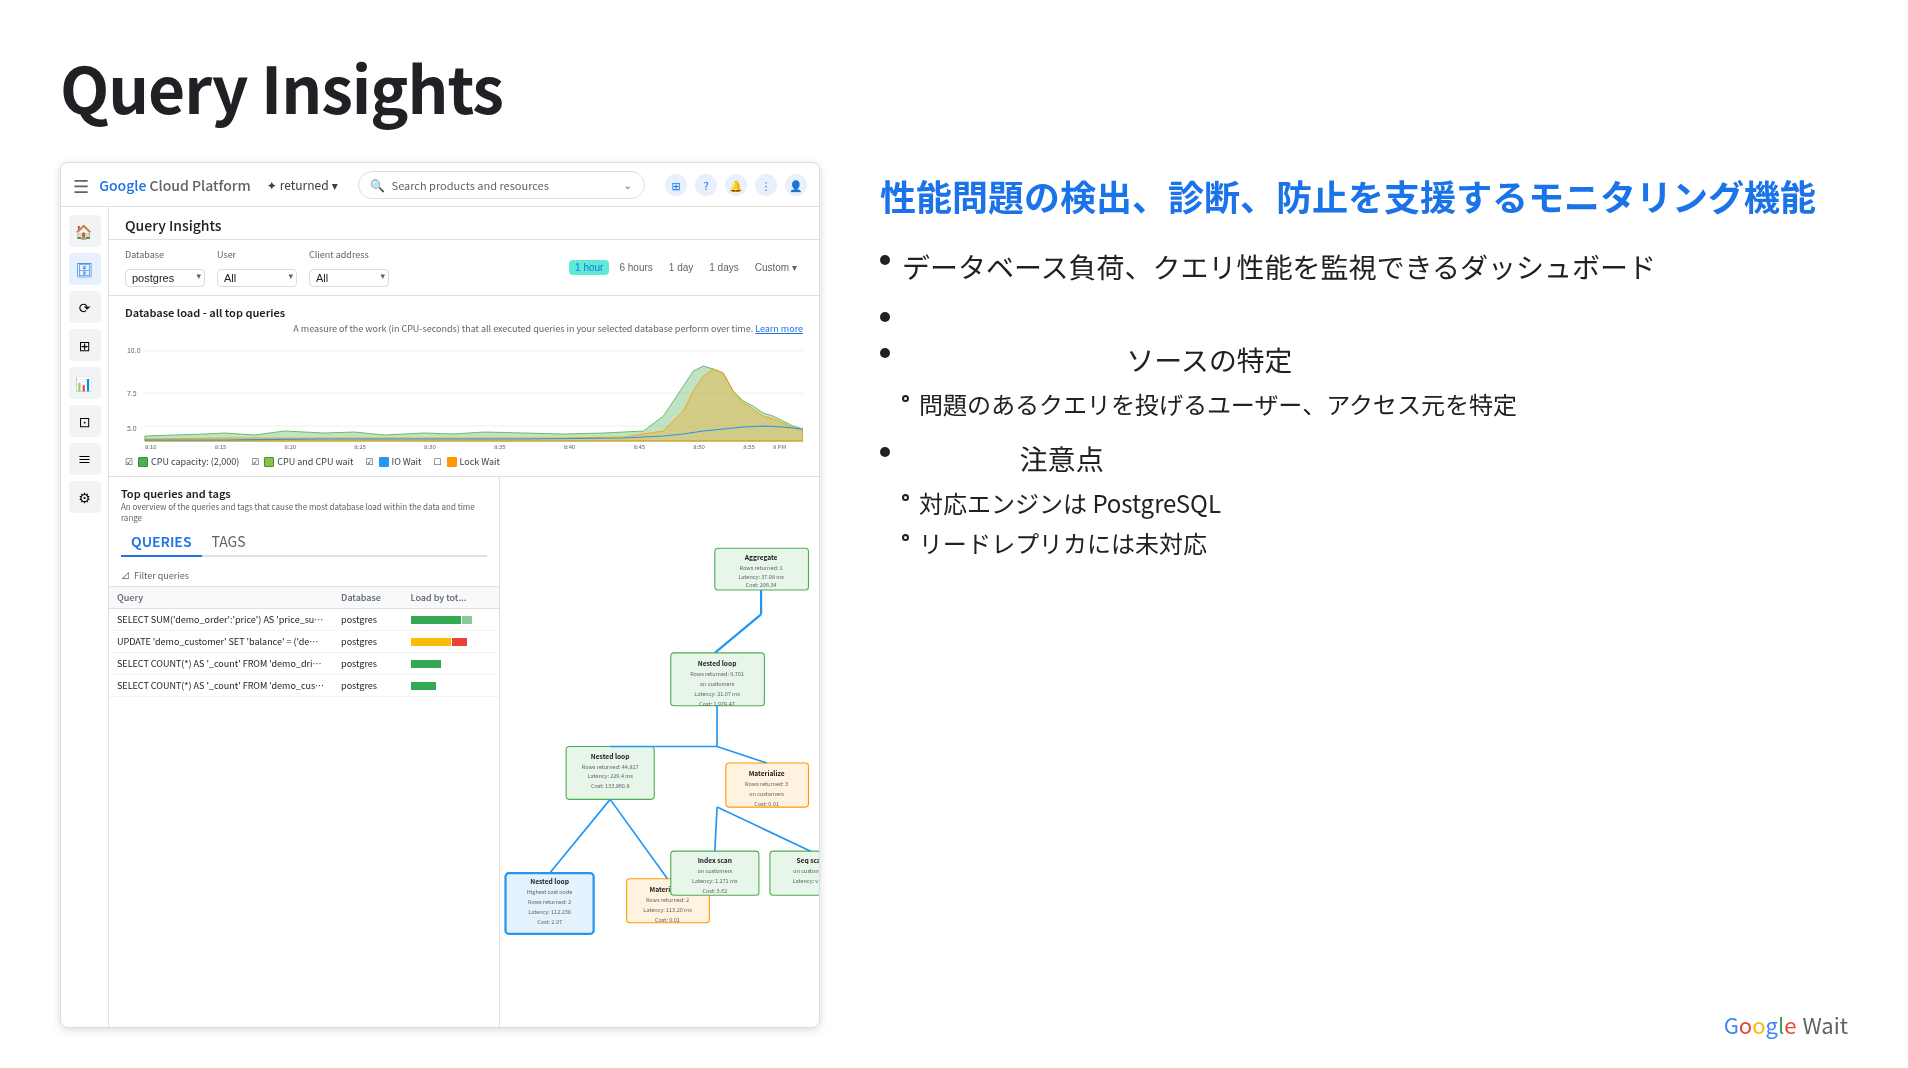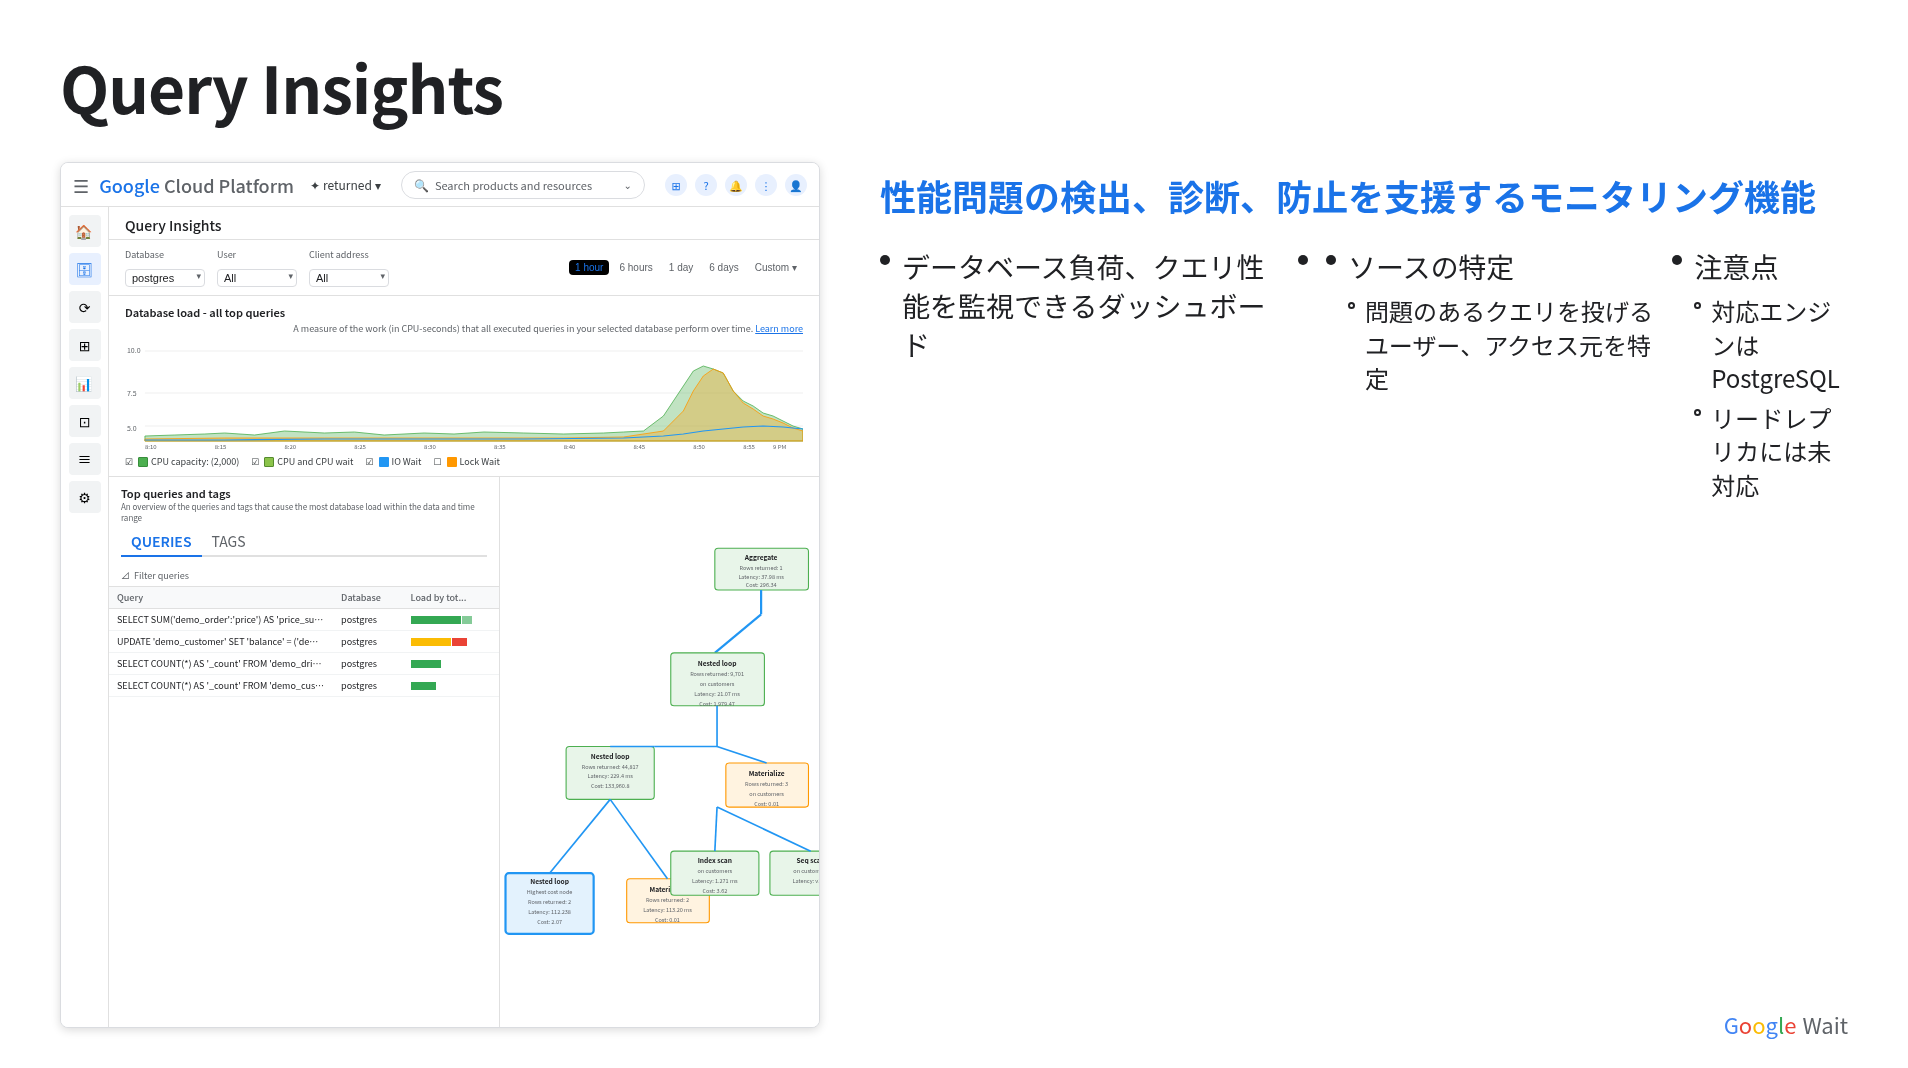--- a/index.html
+++ b/index.html
@@ -51,21 +51,21 @@
       align-items: center;
       padding: 0 12px;
       gap: 10px;
     }
     .gcp-topbar .menu-icon {
       color: #5f6368;
       font-size: 18px;
       cursor: pointer;
     }
     .gcp-logo {
-      font-size: 18px;
+      font-size: 14px;
       font-weight: 500;
       color: #5f6368;
     }
     .gcp-logo span { color: #1a73e8; }
     .gcp-project {
       display: flex;
       align-items: center;
       gap: 3px;
       font-size: 12px;
       color: #3c4043;
@@ -196,21 +196,21 @@
     .time-btn {
       font-size: 10px;
       padding: 2px 6px;
       border: none;
       border-radius: 4px;
       cursor: pointer;
       color: #5f6368;
       background: transparent;
     }
     .time-btn.active {
-      background: #000000;
+      background: #5eead4;
       color: #1a73e8;
     }
 
     .qi-chart-section {
       padding: 8px 16px;
     }
     .qi-chart-title {
       font-size: 11px;
       font-weight: 600;
       color: #202124;
@@ -371,21 +371,23 @@
       font-size: 36px;
       font-weight: 700;
       color: #1a73e8;
       line-height: 1.3;
       margin-bottom: 28px;
     }
 
     .bullet-list {
       list-style: none;
       display: flex;
+      flex-direction: column;
       gap: 18px;
+      text-align: center;
     }
     .bullet-item {
       display: flex;
       align-items: flex-start;
       gap: 12px;
     }
     .bullet-dot {
       width: 10px;
       height: 10px;
       border-radius: 50%;
@@ -516,21 +518,21 @@
             <div class="filter-select-wrap">
               <select class="filter-select">
                 <option>All</option>
               </select>
             </div>
           </div>
           <div class="time-range">
             <button class="time-btn active">1 hour</button>
             <button class="time-btn">6 hours</button>
             <button class="time-btn">1 day</button>
-            <button class="time-btn">6 days</button>
+            <button class="time-btn">1 days</button>
             <button class="time-btn">Custom ▾</button>
           </div>
         </div>
 
         <div class="qi-chart-section">
           <div class="qi-chart-title">Database load - all top queries</div>
           <div class="qi-chart-subtitle">
             <span>A measure of the work (in CPU-seconds) that all executed queries in your selected database perform over time.</span>
             <a href="#">Learn more</a>
           </div>

